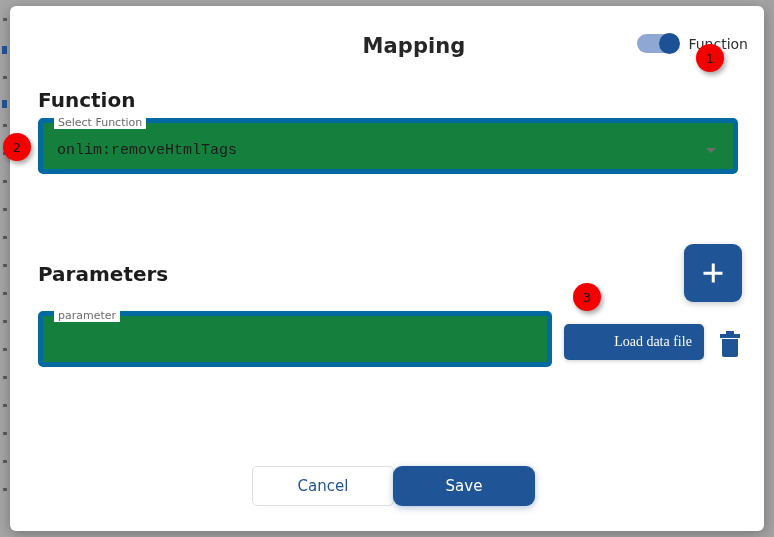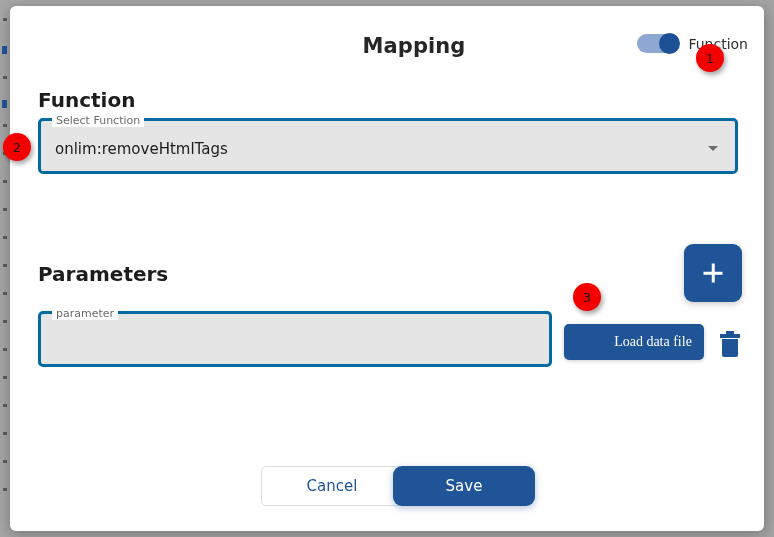--- a/index.html
+++ b/index.html
@@ -108,43 +108,44 @@
     font-size: 20px;
     font-weight: bold;
     color: #1d1d1d;
   }
   #heading-function { left: 28px; top: 82px; }
   #heading-parameters { left: 28px; top: 256px; }
 
   
   .field {
     position: absolute;
-    border: 3px solid #0369a1;
+    border: 5px solid #0369a1;
     border-radius: 5px;
-    background: #e5e5e5;
+    background: #15803d;
     box-sizing: border-box;
     padding-left: 23px;
   }
   .field .fl-label {
     position: absolute;
     top: -7px;
     left: 11px;
     background: #ffffff;
     padding: 0 4px;
     font-size: 11px;
     color: #6b6b6b;
     line-height: 13px;
     white-space: nowrap;
   }
   .field .fl-value {
     position: absolute;
     left: 14px;
     font-size: 15px;
     color: #1b1b1b;
     white-space: nowrap;
+    font-family: Liberation Mono, monospace;
   }
   #field-select {
     left: 28px;
     top: 112px;
     width: 700px;
     height: 56px;
   }
   #field-select .fl-value { top: 19px; }
   .caret {
     position: absolute;
@@ -224,21 +225,21 @@
     height: 32px;
     background: none;
     border: none;
     padding: 0;
     cursor: pointer;
   }
 
   
   .btn-cancel {
     position: absolute;
-    left: 251px;
+    left: 242px;
     top: 460px;
     width: 142px;
     height: 40px;
     background: #ffffff;
     color: #1f5496;
     border: 1px solid #dcdee2;
     border-radius: 5px;
     font-family: inherit;
     font-size: 15px;
     cursor: pointer;

